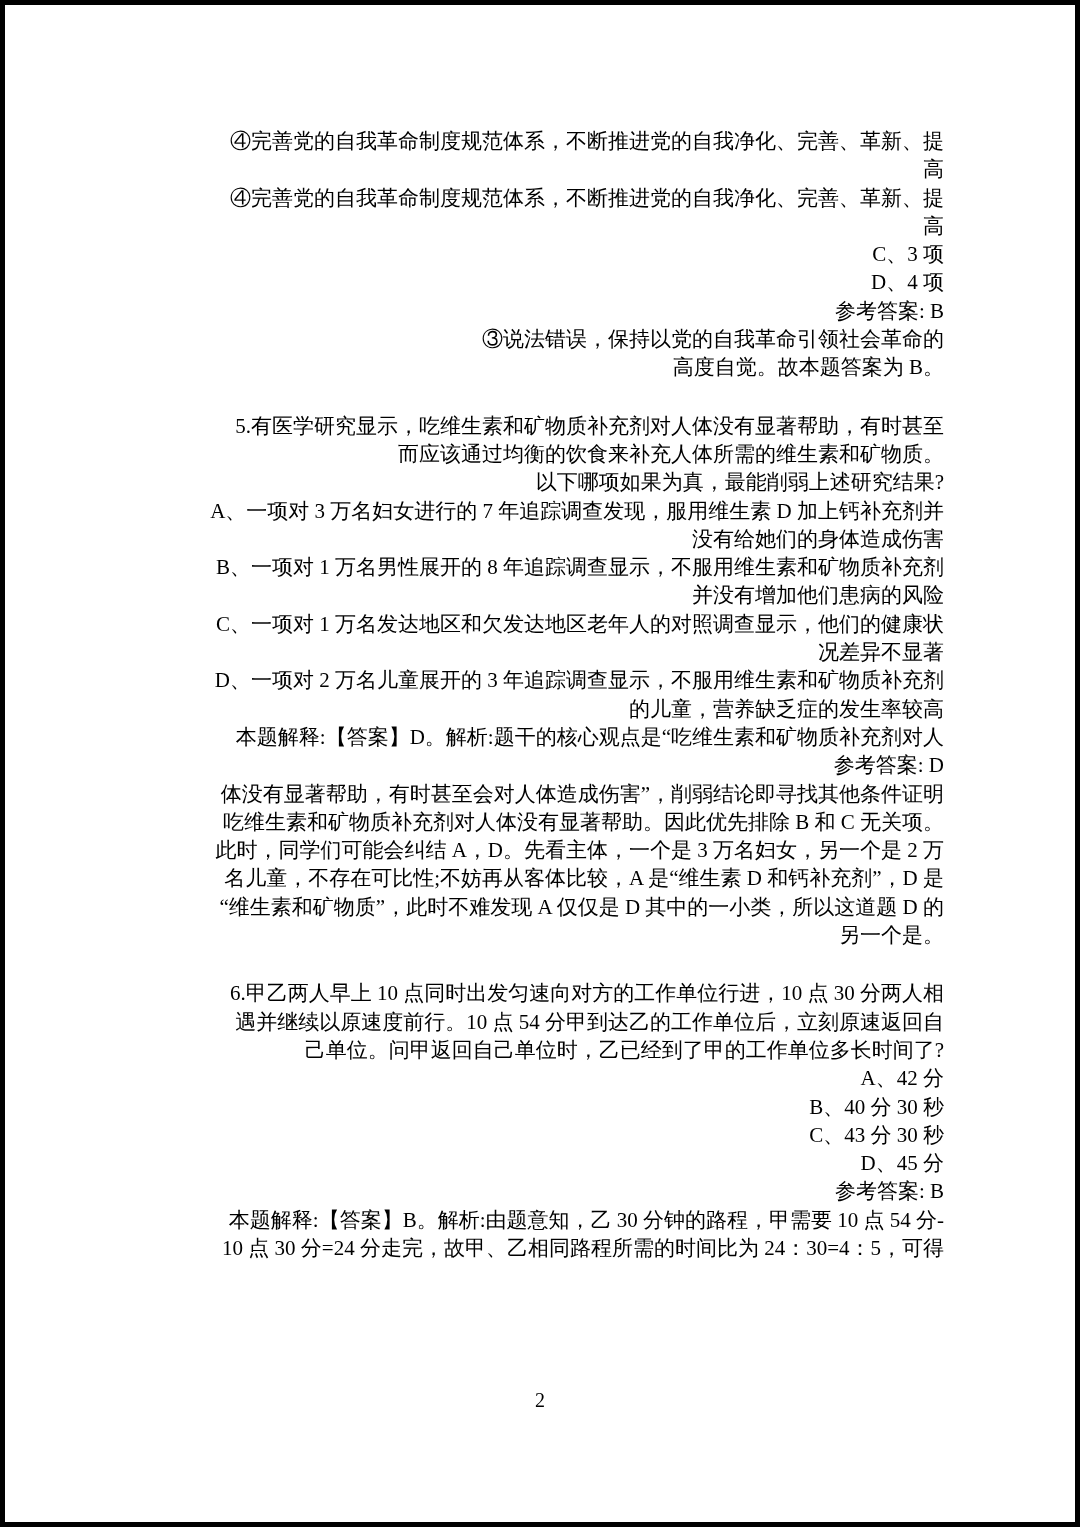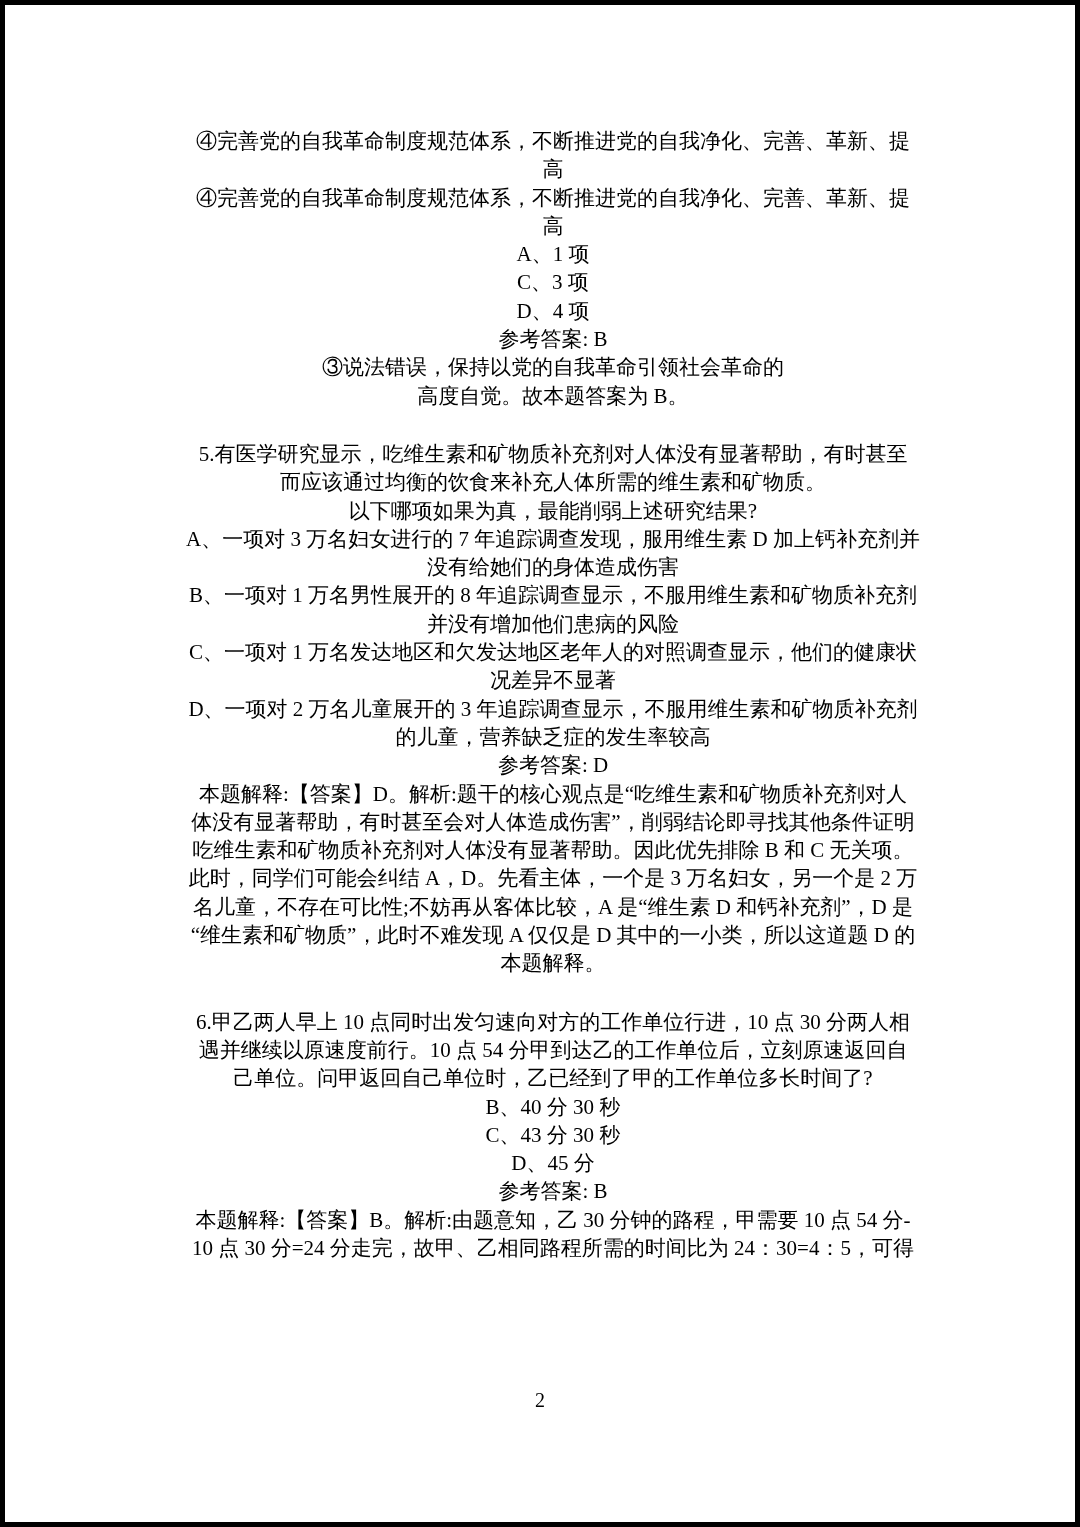--- a/index.html
+++ b/index.html
@@ -18,21 +18,21 @@
     font-family: "Liberation Serif", "DejaVu Serif", serif;
     color: #000000;
   }
   .content {
     position: absolute;
     left: 157px;
     top: 122px;
     width: 782px;
     font-size: 21px;
     line-height: 28.3px;
-    text-align: center;
+    text-align: right;
   }
   .block + .block {
     margin-top: 30px; 
   }
   .line {
     min-height: 28.3px;
     white-space: pre-wrap;
   }
   .page-number {
     position: absolute;
@@ -49,52 +49,52 @@
 </head>
 <body>
 
 <div class="page">
   <div class="content">
       <div class="block">
         <div class="line">④完善党的自我革命制度规范体系，不断推进党的自我净化、完善、革新、提</div>
         <div class="line">高</div>
         <div class="line">④完善党的自我革命制度规范体系，不断推进党的自我净化、完善、革新、提</div>
         <div class="line">高</div>
-        <div class="line">A、1 项</div>
         <div class="line">C、3 项</div>
         <div class="line">D、4 项</div>
         <div class="line">参考答案: B</div>
         <div class="line">③说法错误，保持以党的自我革命引领社会革命的</div>
         <div class="line">高度自觉。故本题答案为 B。</div>
       </div>
       <div class="block">
         <div class="line">5.有医学研究显示，吃维生素和矿物质补充剂对人体没有显著帮助，有时甚至</div>
         <div class="line">而应该通过均衡的饮食来补充人体所需的维生素和矿物质。</div>
         <div class="line">以下哪项如果为真，最能削弱上述研究结果?</div>
         <div class="line">A、一项对 3 万名妇女进行的 7 年追踪调查发现，服用维生素 D 加上钙补充剂并</div>
         <div class="line">没有给她们的身体造成伤害</div>
         <div class="line">B、一项对 1 万名男性展开的 8 年追踪调查显示，不服用维生素和矿物质补充剂</div>
         <div class="line">并没有增加他们患病的风险</div>
         <div class="line">C、一项对 1 万名发达地区和欠发达地区老年人的对照调查显示，他们的健康状</div>
         <div class="line">况差异不显著</div>
         <div class="line">D、一项对 2 万名儿童展开的 3 年追踪调查显示，不服用维生素和矿物质补充剂</div>
         <div class="line">的儿童，营养缺乏症的发生率较高</div>
+        <div class="line">本题解释:【答案】D。解析:题干的核心观点是“吃维生素和矿物质补充剂对人</div>
         <div class="line">参考答案: D</div>
-        <div class="line">本题解释:【答案】D。解析:题干的核心观点是“吃维生素和矿物质补充剂对人</div>
         <div class="line">体没有显著帮助，有时甚至会对人体造成伤害”，削弱结论即寻找其他条件证明</div>
         <div class="line">吃维生素和矿物质补充剂对人体没有显著帮助。因此优先排除 B 和 C 无关项。</div>
         <div class="line">此时，同学们可能会纠结 A，D。先看主体，一个是 3 万名妇女，另一个是 2 万</div>
         <div class="line">名儿童，不存在可比性;不妨再从客体比较，A 是“维生素 D 和钙补充剂”，D 是</div>
         <div class="line">“维生素和矿物质”，此时不难发现 A 仅仅是 D 其中的一小类，所以这道题 D 的</div>
-        <div class="line">本题解释。</div>
+        <div class="line">另一个是。</div>
       </div>
       <div class="block">
         <div class="line">6.甲乙两人早上 10 点同时出发匀速向对方的工作单位行进，10 点 30 分两人相</div>
         <div class="line">遇并继续以原速度前行。10 点 54 分甲到达乙的工作单位后，立刻原速返回自</div>
         <div class="line">己单位。问甲返回自己单位时，乙已经到了甲的工作单位多长时间了?</div>
+        <div class="line">A、42 分</div>
         <div class="line">B、40 分 30 秒</div>
         <div class="line">C、43 分 30 秒</div>
         <div class="line">D、45 分</div>
         <div class="line">参考答案: B</div>
         <div class="line">本题解释:【答案】B。解析:由题意知，乙 30 分钟的路程，甲需要 10 点 54 分-</div>
         <div class="line">10 点 30 分=24 分走完，故甲、乙相同路程所需的时间比为 24：30=4：5，可得</div>
       </div>
     </div>
   <div class="page-number">2</div>
 </div>

